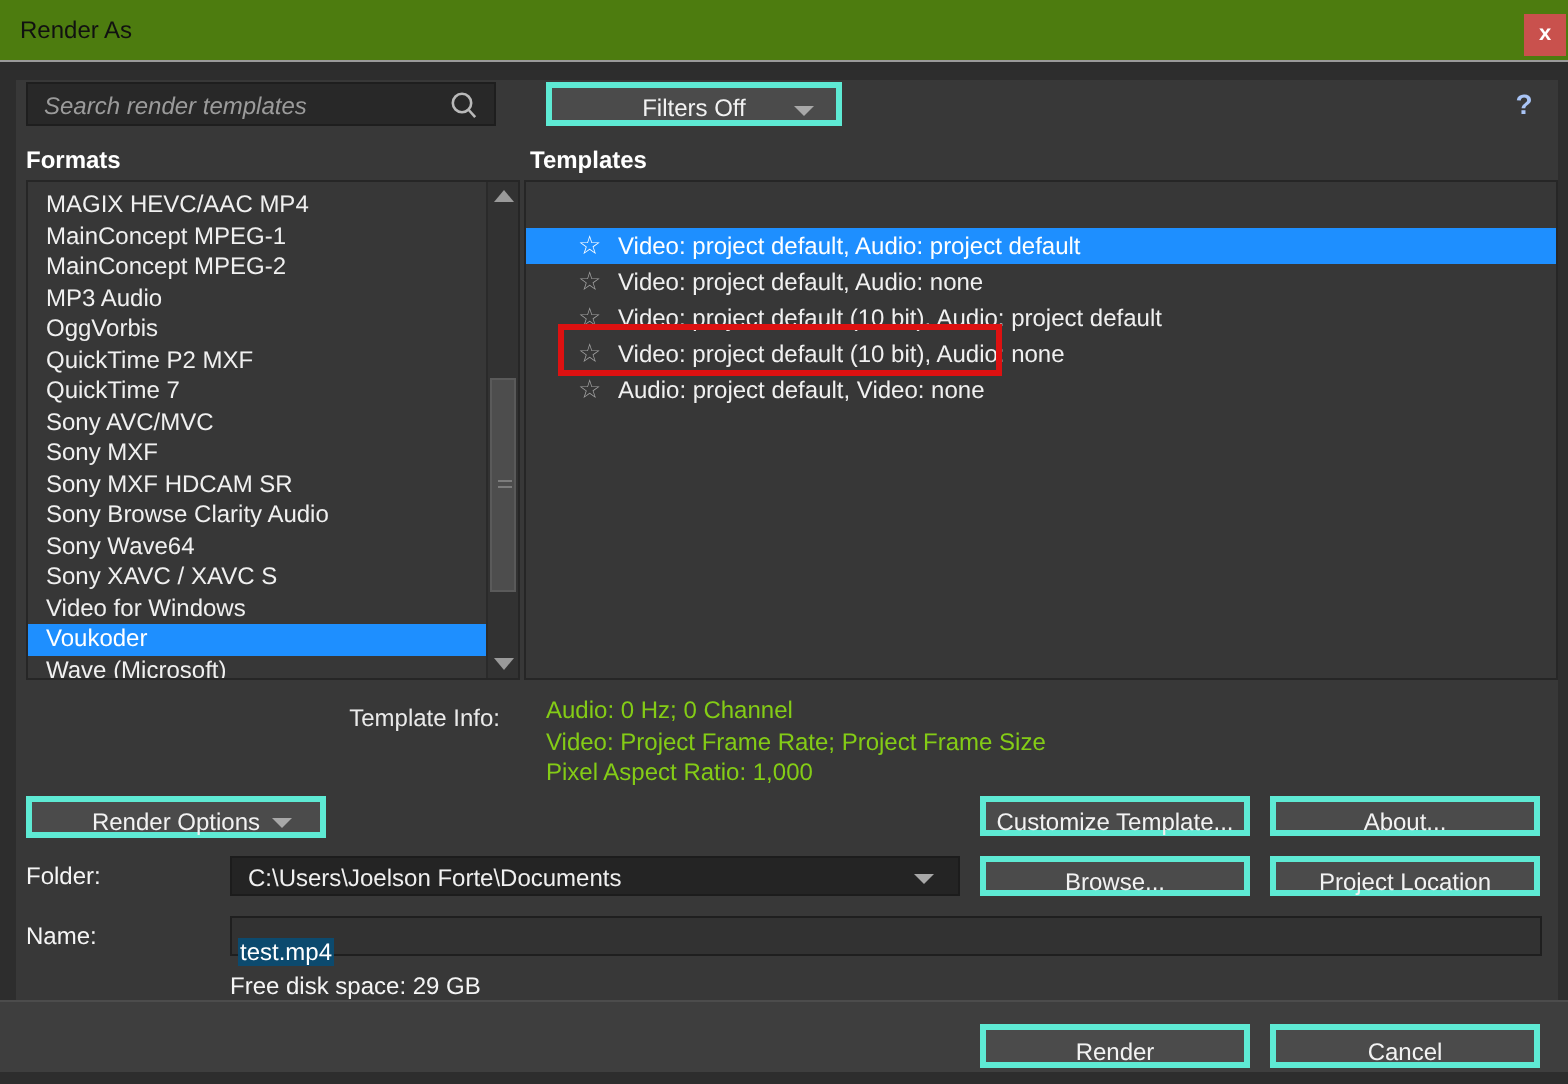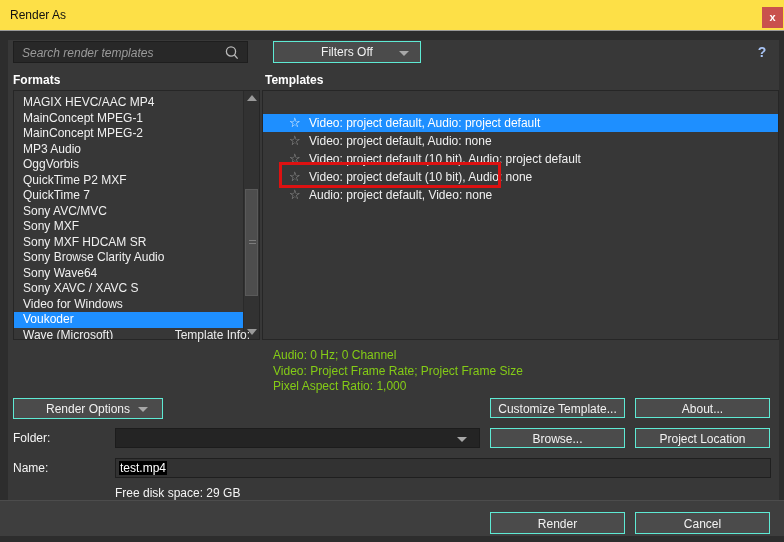--- a/index.html
+++ b/index.html
@@ -4,33 +4,33 @@
 <style>
   html,body{margin:0;padding:0;background:#1e1e1e;}
   #root{
     position:relative;width:784px;height:542px;overflow:hidden;
     background:#383838;font-family:"Liberation Sans",sans-serif;
     font-size:12px;color:#f0f0f0;-webkit-font-smoothing:antialiased;
   }
   .abs{position:absolute;}
 
   
-  .titlebar{left:0;top:0;width:784px;height:30px;background:#fde047;border-bottom:1px solid #9a9a9a;}
+  .titlebar{left:0;top:0;width:784px;height:30px;background:#4d7c0f;border-bottom:1px solid #9a9a9a;}
   .titlebar .title{position:absolute;left:10px;top:8px;color:#111;font-size:12px;}
   .closebtn{position:absolute;left:762px;top:7px;width:21px;height:21px;background:#c9514d;
     color:#fff;font-weight:bold;font-size:11px;text-align:center;line-height:21px;cursor:pointer;}
 
   
   .frame{background:#2d2d2d;}
 
   
   .searchbox{left:13px;top:41px;width:235px;height:22px;background:#282828;border:1px solid #1e1e1e;box-sizing:border-box;text-decoration:underline;}
   .searchbox .ph{position:absolute;left:8px;top:4px;font-style:italic;color:#9b9b9b;}
   .searchbox svg{position:absolute;right:7px;top:3px;}
-  .btn{background:#4b4b4b;border:1px solid #5eead4;box-sizing:border-box;color:#f2f2f2;
+  .btn{background:#4b4b4b;border:3px solid #5eead4;box-sizing:border-box;color:#f2f2f2;
     text-align:center;cursor:pointer;}
   .btn .lbl{position:absolute;left:0;right:0;top:3px;}
   .filters{left:273px;top:41px;width:148px;height:22px;}
   .arrow{position:absolute;width:0;height:0;border-left:5px solid transparent;border-right:5px solid transparent;border-top:5px solid #a8a8a8;}
   .filters .arrow{right:11px;top:9px;}
   .help{left:753px;top:44px;width:18px;height:18px;color:#a9c4f5;font-weight:bold;font-size:14px;text-align:center;cursor:pointer;}
 
   
   .secheader{font-weight:bold;color:#ffffff;}
 
@@ -55,21 +55,21 @@
   .trow{height:18px;line-height:18px;white-space:nowrap;cursor:pointer;}
   .trow .star{display:inline-block;margin-left:26px;width:16px;color:#a0a0a0;font-size:13px;}
   .trow .tlabel{margin-left:4px;}
   .trow.sel{background:#1e8fff;color:#fff;margin-top:21px;}
   .trow.sel .star{color:#fff;}
 
   
   .redbox{left:279px;top:162px;width:222px;height:26px;border:3px solid #dd1111;box-sizing:border-box;pointer-events:none;}
 
   
-  .tinfo-label{left:0px;top:328px;width:250px;text-align:right;color:#eaeaea;}
+  .tinfo-label{left:0px;top:352px;width:250px;text-align:right;color:#eaeaea;}
   .tinfo-lines{left:273px;top:348px;line-height:15.5px;color:#84cc16;}
 
   
   .renderopts{left:13px;top:398px;width:150px;height:21px;}
   .renderopts .arrow{right:14px;top:8px;}
   .b-customize{left:490px;top:398px;width:135px;height:20px;}
   .b-about{left:635px;top:398px;width:135px;height:20px;}
   .b-browse{left:490px;top:428px;width:135px;height:20px;}
   .b-projloc{left:635px;top:428px;width:135px;height:20px;}
   .rowlabel{color:#f5f5f5;}
@@ -173,32 +173,33 @@
   <div class="abs btn renderopts">
     <span class="lbl">Render Options</span>
     <span class="arrow"></span>
   </div>
   <div class="abs btn b-about">
     <span class="lbl">About...</span>
   </div>
 
   <div class="abs rowlabel" style="left:13px;top:431px;">Folder:</div>
   <div class="abs combo">
+    <span class="val">C:\Users\Joelson Forte\Documents</span>
     <span class="arrow"></span>
   </div>
   <div class="abs btn b-browse">
     <span class="lbl">Browse...</span>
   </div>
   <div class="abs btn b-projloc">
     <span class="lbl">Project Location</span>
   </div>
 
   <div class="abs rowlabel" style="left:13px;top:461px;">Name:</div>
   <div class="abs nameinput">
-    <span class="sel" style="background: #000000;">test.mp4</span>
+    <span class="sel" style="background: #0c4a6e; margin-top: 8px;">test.mp4</span>
   </div>
   <div class="abs rowlabel" style="left:115px;top:486px;">Free disk space: 29 GB</div>
 
   <div class="abs footer"></div>
   <div class="abs btn b-render">
     <span class="lbl">Render</span>
   </div>
   <div class="abs btn b-cancel">
     <span class="lbl">Cancel</span>
   </div>

